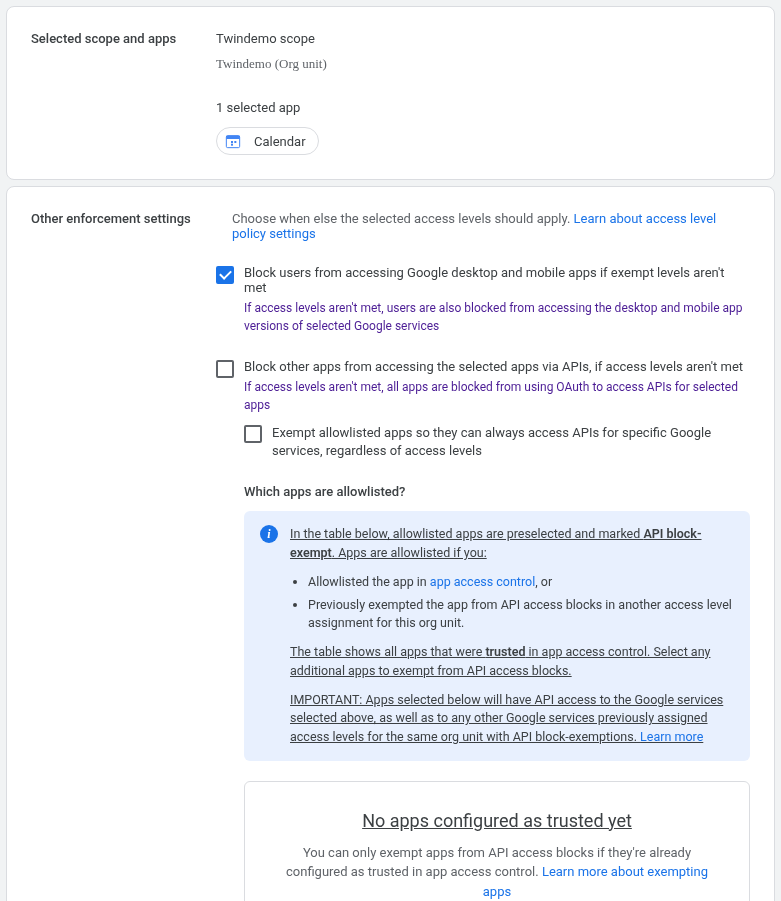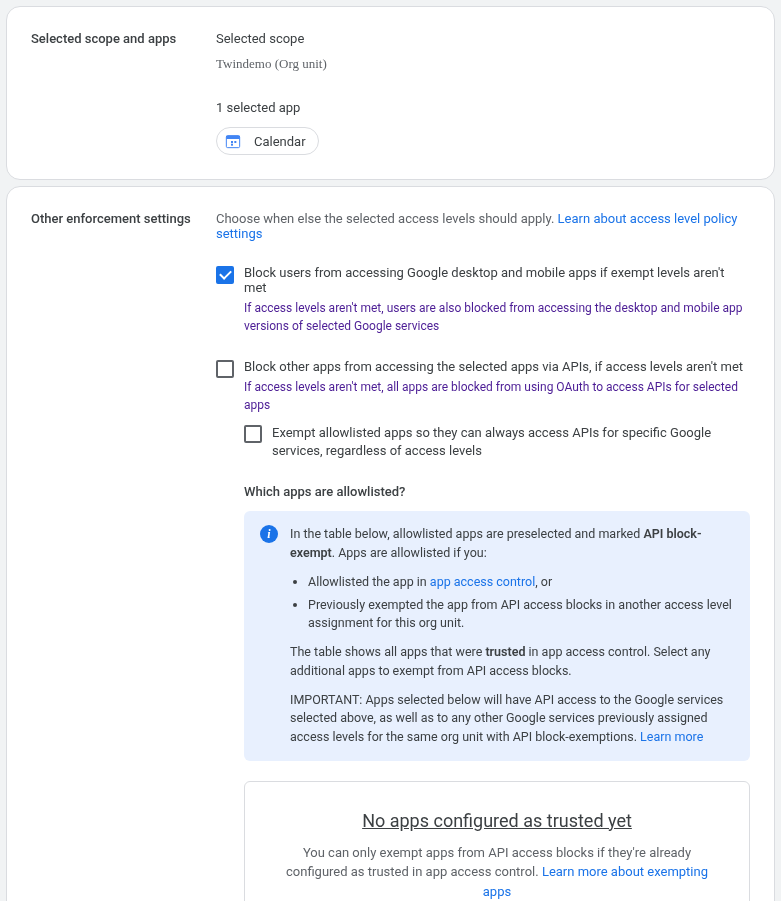--- a/index.html
+++ b/index.html
@@ -6,21 +6,21 @@
     body {
       font-family: 'Google Sans', Roboto, Arial, sans-serif;
       background: #f1f3f4;
       font-size: 13px;
       color: #3c4043;
       width: 781px;
     }
     .card {
       background: #fff;
       border: 1px solid #dadce0;
-      border-radius: 14px;
+      border-radius: 8px;
       margin: 6px;
       padding: 24px;
     }
     .section-row { display: flex; }
     .section-title {
       width: 185px;
       flex-shrink: 0;
       font-size: 13px;
       font-weight: 500;
       color: #3c4043;
@@ -58,20 +58,21 @@
       height: 16px;
       display: inline-block;
     }
     .chip-label {
       font-size: 13px;
       color: #3c4043;
     }
     .desc-line {
       color: #5f6368;
       margin-bottom: 24px;
+      margin-left: 16px;
     }
     .link { color: #1a73e8; text-decoration: none; cursor: pointer; }
     .opt-row { display: flex; gap: 10px; margin-bottom: 24px; }
     .checkbox {
       width: 18px;
       height: 18px;
       border: 2px solid #5f6368;
       border-radius: 2px;
       flex-shrink: 0;
       position: relative;
@@ -117,21 +118,21 @@
       flex-shrink: 0;
       display: flex;
       align-items: center;
       justify-content: center;
       font-size: 12px;
       font-weight: bold;
       font-style: italic;
       font-family: Georgia, serif;
     }
     .info-body { flex: 1; font-size: 12.5px; color: #3c4043; line-height: 1.5; }
-    .info-body p { margin-bottom: 10px; }
+    .info-body p { margin-bottom: 10px; text-decoration: underline; }
     .info-body p:last-child { margin-bottom: 0; }
     .info-body ul { margin: 0 0 10px 18px; }
     .info-body li { margin-bottom: 4px; }
     .info-body strong { font-weight: 600; }
     .empty-panel {
       border: 1px solid #dadce0;
       border-radius: 6px;
       padding: 28px 40px 30px;
       text-align: center;
     }
@@ -149,21 +150,21 @@
     }
     .cal-icon-svg { width:16px; height:16px; }
   </style>
 </head>
 <body>
 
 <div class="card">
   <div class="section-row">
     <div class="section-title">Selected scope and apps</div>
     <div class="section-content">
-      <div class="scope-label">Selected scope</div>
+      <div class="scope-label">Twindemo scope</div>
       <div class="scope-value">Twindemo (Org unit)</div>
       <div class="selected-app-label">1 selected app</div>
       <div class="chip">
         <span class="chip-icon">
           <svg class="cal-icon-svg" viewBox="0 0 24 24">
               <rect x="2" y="4" width="20" height="18" rx="2" fill="#fff" stroke="#4285f4" stroke-width="1.5"></rect>
               <rect x="2" y="4" width="20" height="5" fill="#4285f4"></rect>
               <rect x="9" y="12" width="3" height="3" fill="#4285f4"></rect>
               <rect x="14" y="12" width="3" height="3" fill="#4285f4"></rect>
               <rect x="9" y="16" width="3" height="3" fill="#4285f4"></rect>

